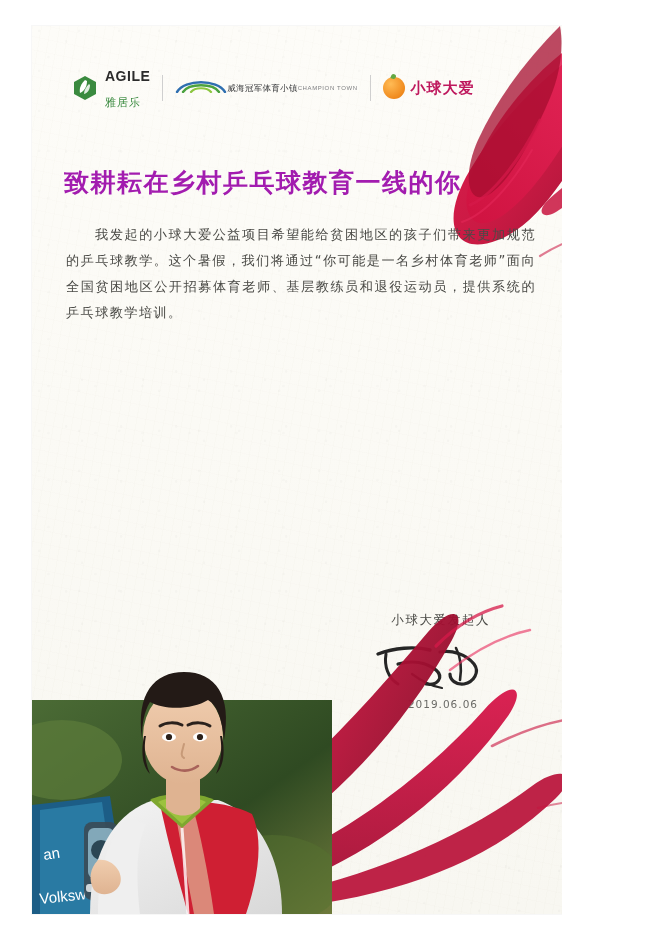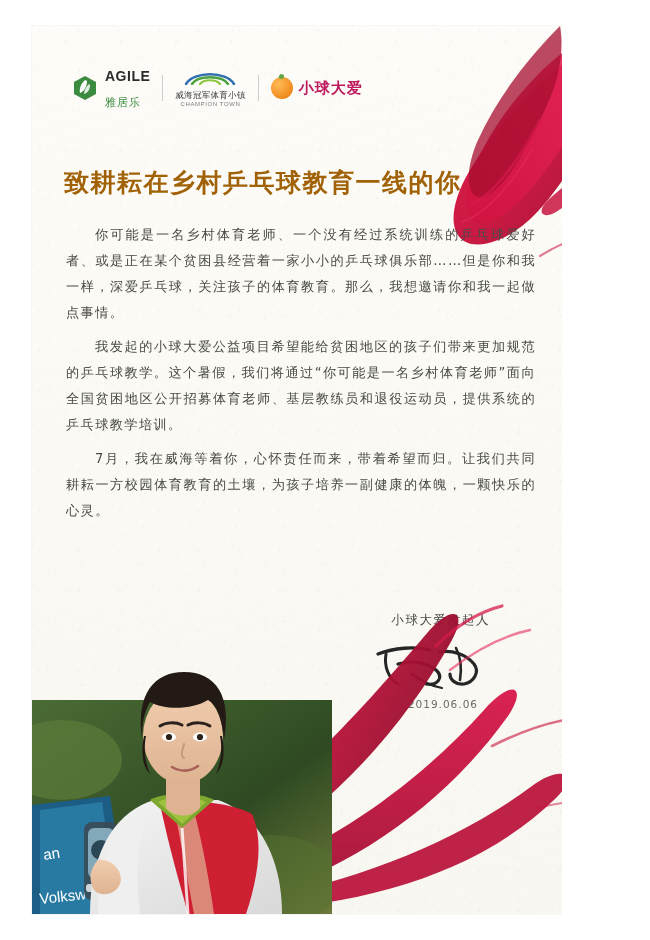--- a/index.html
+++ b/index.html
@@ -89,21 +89,21 @@
     margin-top: 14px;
   }
   .logo-div {
     width: 1px;
     height: 26px;
     background: #cfcfcf;
     margin: 0 12px;
   }
   .champion {
     display: flex;
-    flex-direction: column;
+    flex-direction: row;
     align-items: center;
     line-height: 1.05;
     justify-content: space-between;
   }
   .champion-arc { margin-bottom: 2px; }
   .champion-cn {
     font-size: 8.5px;
     color: #37383a;
     letter-spacing: 0.3px;
   }
@@ -147,21 +147,21 @@
     font-family: "DejaVu Sans", sans-serif;
   }
 
   
   .title {
     position: absolute;
     left: 64px;
     top: 166px;
     font-size: 25px;
     font-weight: bold;
-    color: #a16207;
+    color: #a21caf;
     letter-spacing: 1.5px;
     font-family: "DejaVu Sans", sans-serif;
     white-space: nowrap;
   }
 
   
   .letter {
     position: absolute;
     left: 66px;
     top: 222px;
@@ -292,23 +292,21 @@
 
     <div class="xqdai">
       <div class="xqdai-ball"></div>
       <div class="xqdai-text">小球大爱</div>
     </div>
   </div>
 
   <div class="title">致耕耘在乡村乒乓球教育一线的你</div>
 
   <div class="letter">
-    <p class="indent">你可能是一名乡村体育老师、一个没有经过系统训练的乒乓球爱好者、或是正在某个贫困县经营着一家小小的乒乓球俱乐部……但是你和我一样，深爱乒乓球，关注孩子的体育教育。那么，我想邀请你和我一起做点事情。</p>
     <p class="indent">我发起的小球大爱公益项目希望能给贫困地区的孩子们带来更加规范的乒乓球教学。这个暑假，我们将通过“你可能是一名乡村体育老师”面向全国贫困地区公开招募体育老师、基层教练员和退役运动员，提供系统的乒乓球教学培训。</p>
-    <p class="indent">7月，我在威海等着你，心怀责任而来，带着希望而归。让我们共同耕耘一方校园体育教育的土壤，为孩子培养一副健康的体魄，一颗快乐的心灵。</p>
   </div>
 
   <div class="sign-role">小球大爱发起人</div>
   <div class="sign-mark">
     <svg width="120" height="56" viewBox="0 0 120 56">
       <g stroke="#262626" fill="none" stroke-linecap="round" stroke-linejoin="round">
         <path d="M10 14 C26 8 46 6 62 10" stroke-width="3.4"></path>
         <path d="M18 14 C16 26 20 38 30 44" stroke-width="3"></path>
         <path d="M30 24 C44 20 58 22 68 30 C76 37 70 46 58 44" stroke-width="3.2"></path>
         <path d="M72 12 C84 10 98 14 106 24 C112 32 106 42 96 44 C88 45 82 40 82 34" stroke-width="3.2"></path>

